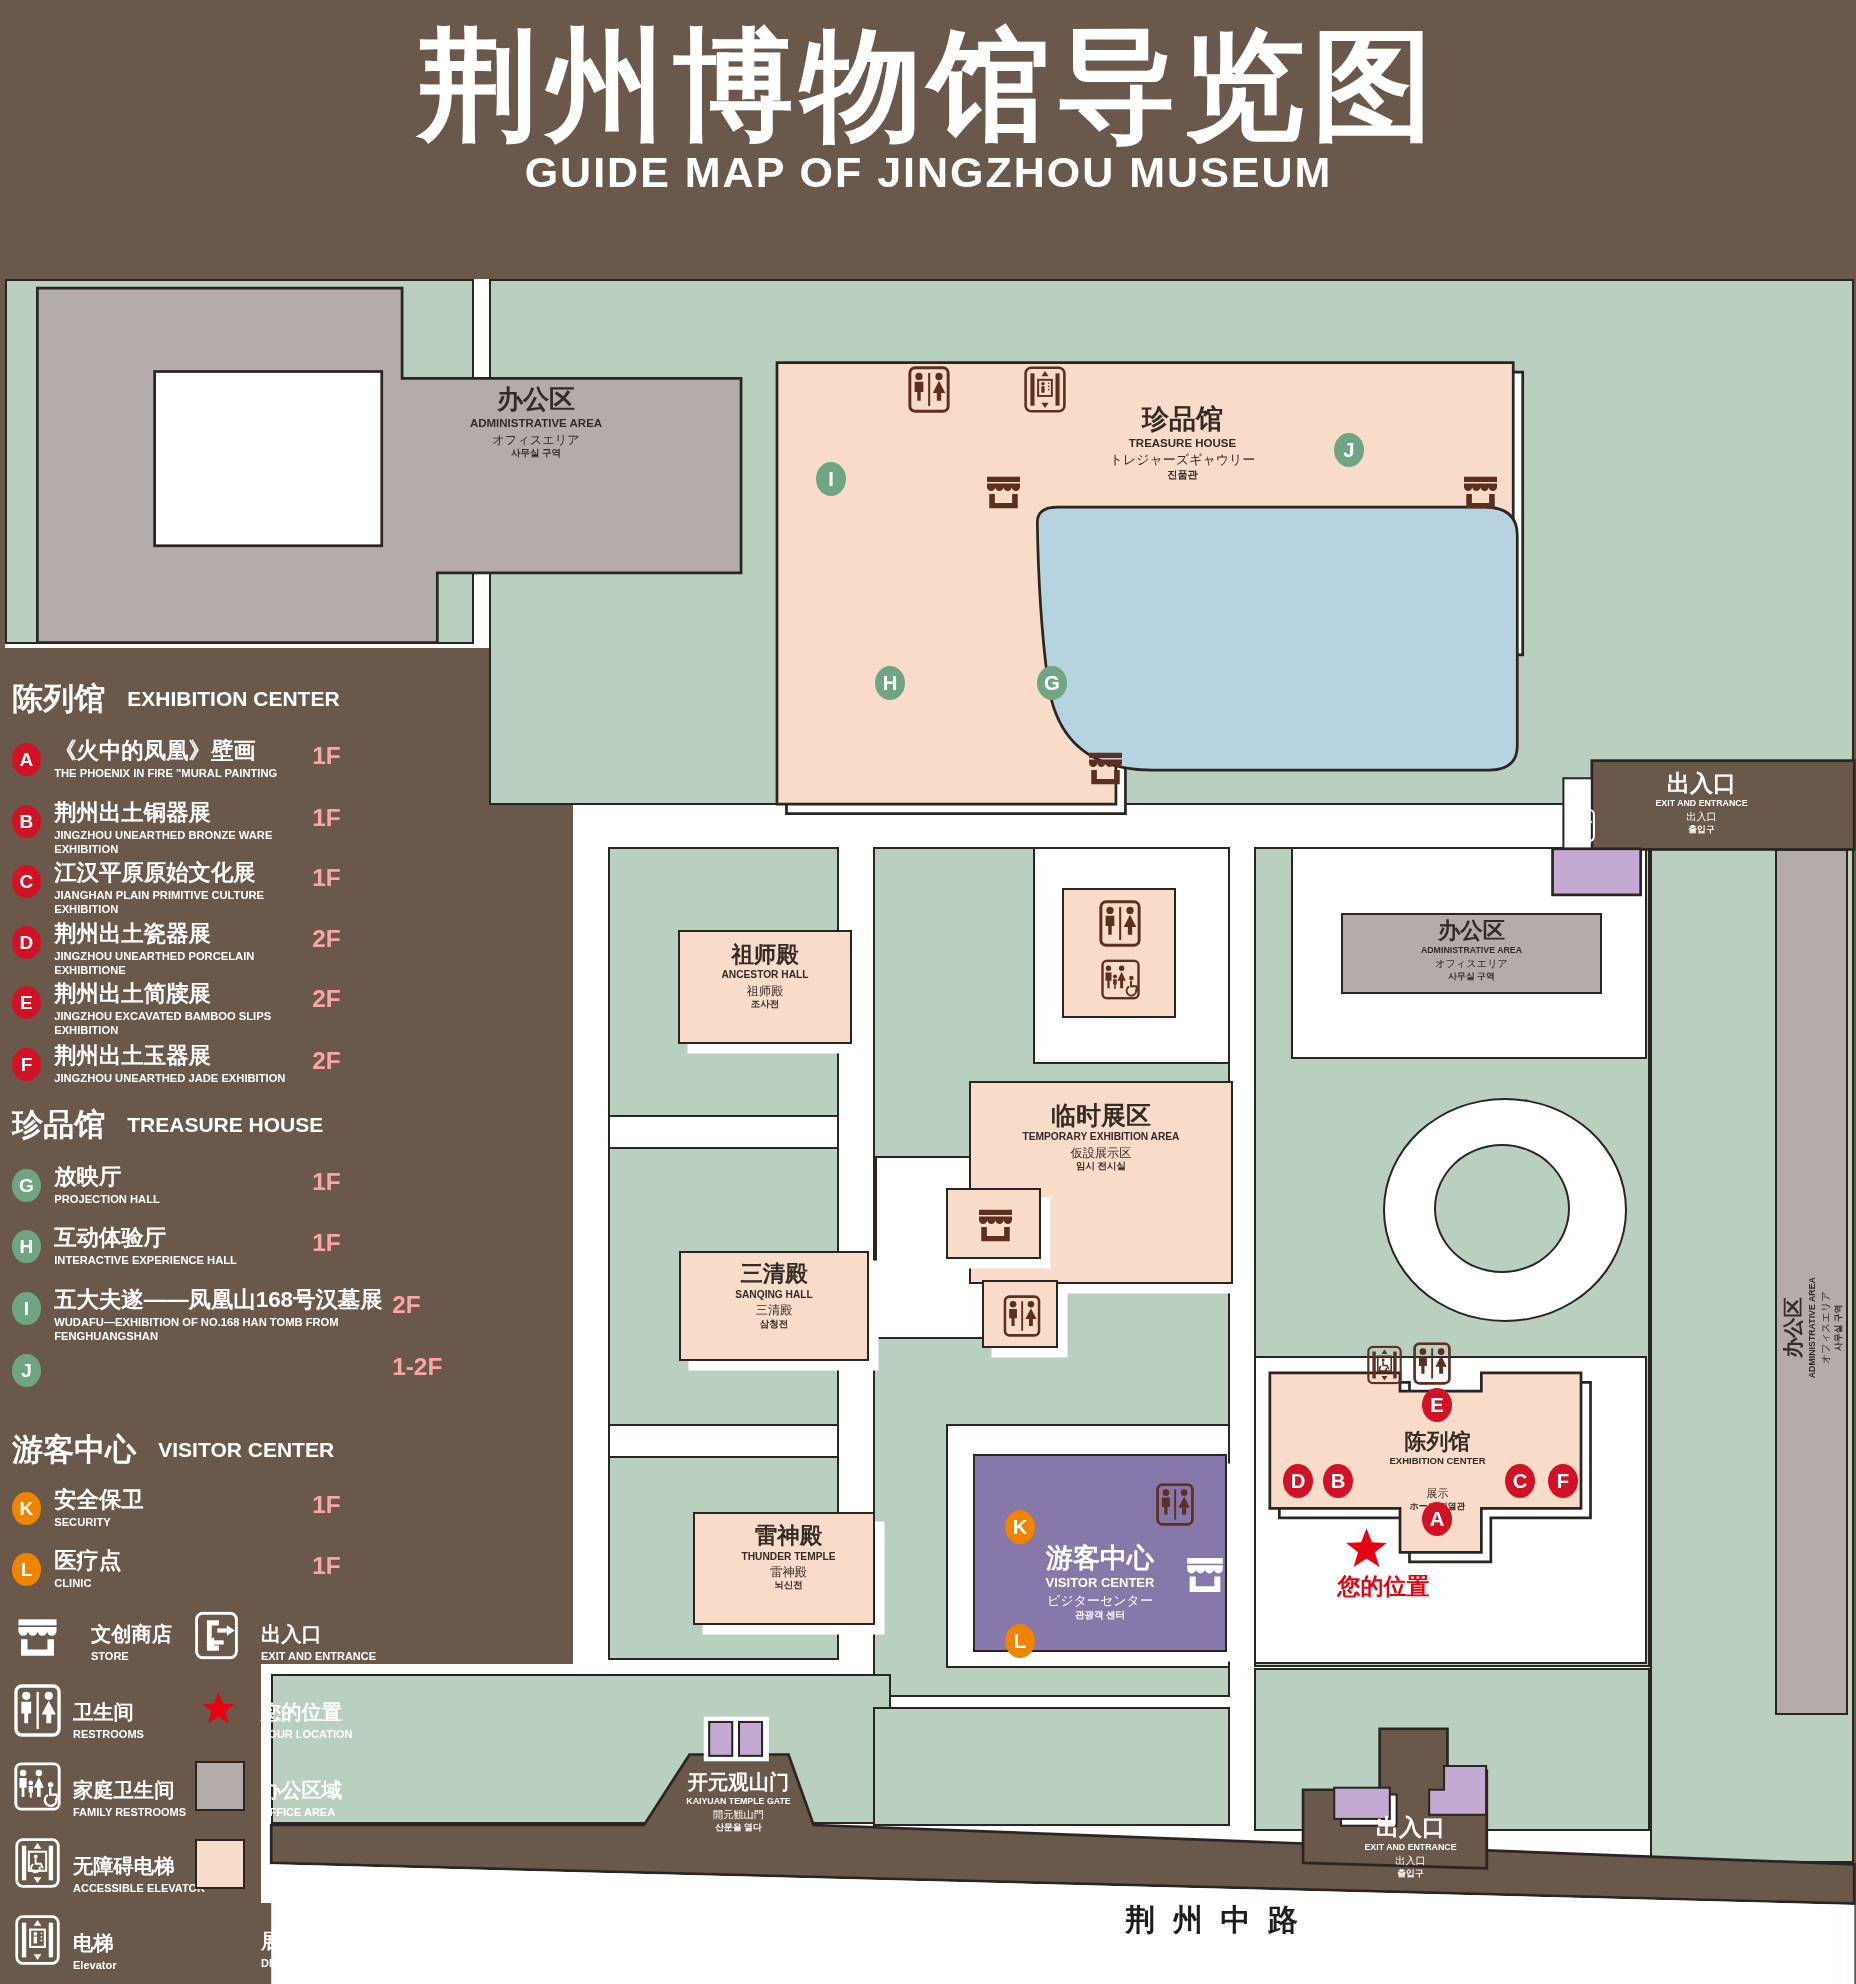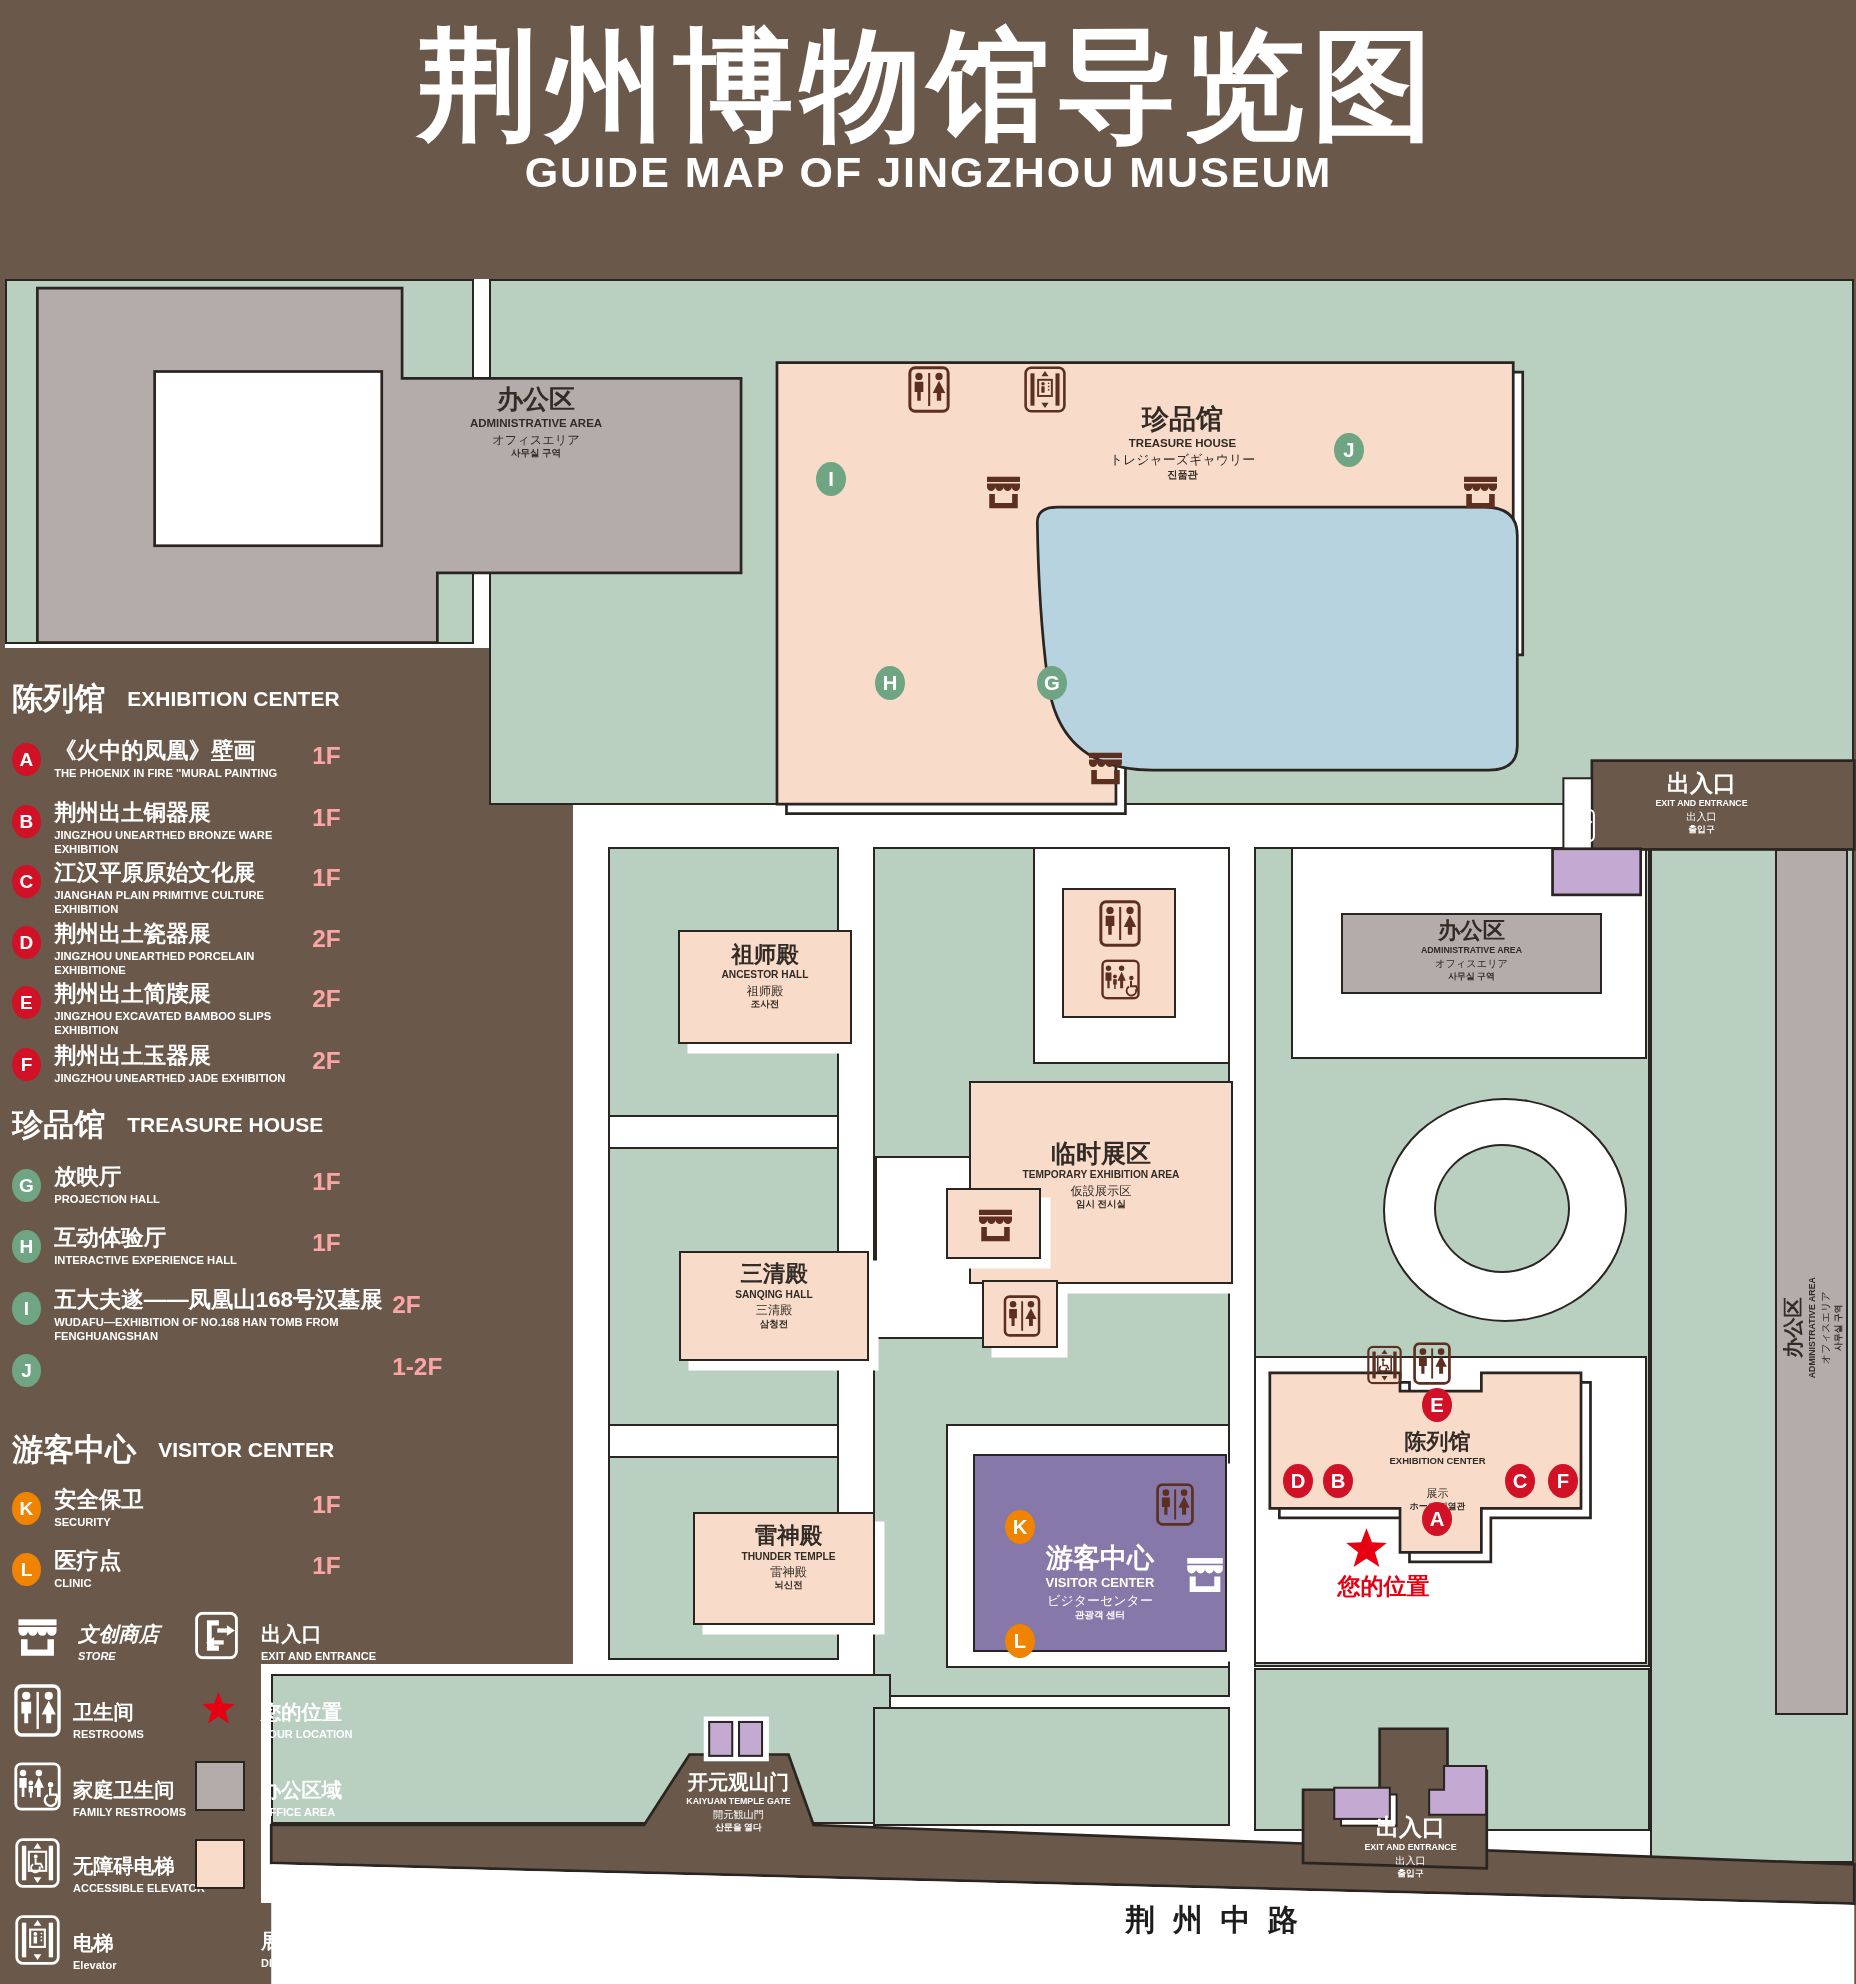--- a/index.html
+++ b/index.html
@@ -183,21 +183,21 @@
     </div>
   <div class="abs icon dk" style="left:37px;top:68px;width:39px;height:43px;">
     <svg class="use" viewBox="0 0 52 54">
         <use href="#s-family"></use>
       </svg>
     </div>
 </div>
 
 <div class="abs bld b" style="left:969px;top:1081px;width:264px;height:203px;">
   <div class="lbl" style="padding-top:17.6px;">
-    <div class="l1" style="font-size:25px;margin-top:38px;">临时展区</div>
+    <div class="l1" style="font-size:25px;">临时展区</div>
     <div class="l2">TEMPORARY EXHIBITION AREA</div>
     <div class="l3">仮設展示区</div>
     <div class="l4">임시 전시실</div>
   </div>
 </div>
 
 <div class="abs bld b" style="left:946px;top:1188px;width:95px;height:71px;">
   <div class="abs icon dk" style="left:28px;top:17.6px;width:39px;height:35px;">
     <svg class="use" viewBox="0 0 52 46">
         <use href="#s-store"></use>
@@ -483,21 +483,21 @@
       <div class="en">CLINIC</div>
     </div>
   <div class="leg-floor">1F</div>
 </div>
 
 <div class="abs icon" style="left:15px;top:1617px;width:45px;height:41px;">
   <svg class="use" viewBox="0 0 52 46">
       <use href="#s-store"></use>
     </svg>
   </div>
-<div class="sym-label" style="left:78px;top:1620px;font-style:italic;">
+<div class="sym-label" style="left:91px;top:1620px;">
   <div class="cn">文创商店</div>
     <div class="en">STORE</div>
   </div>
 
 <div class="abs icon" style="left:195px;top:1611px;width:43px;height:49px;">
   <svg class="use" viewBox="0 0 54 60">
       <use href="#s-exit"></use>
     </svg>
   </div>
 <div class="sym-label" style="left:261px;top:1620px;">

